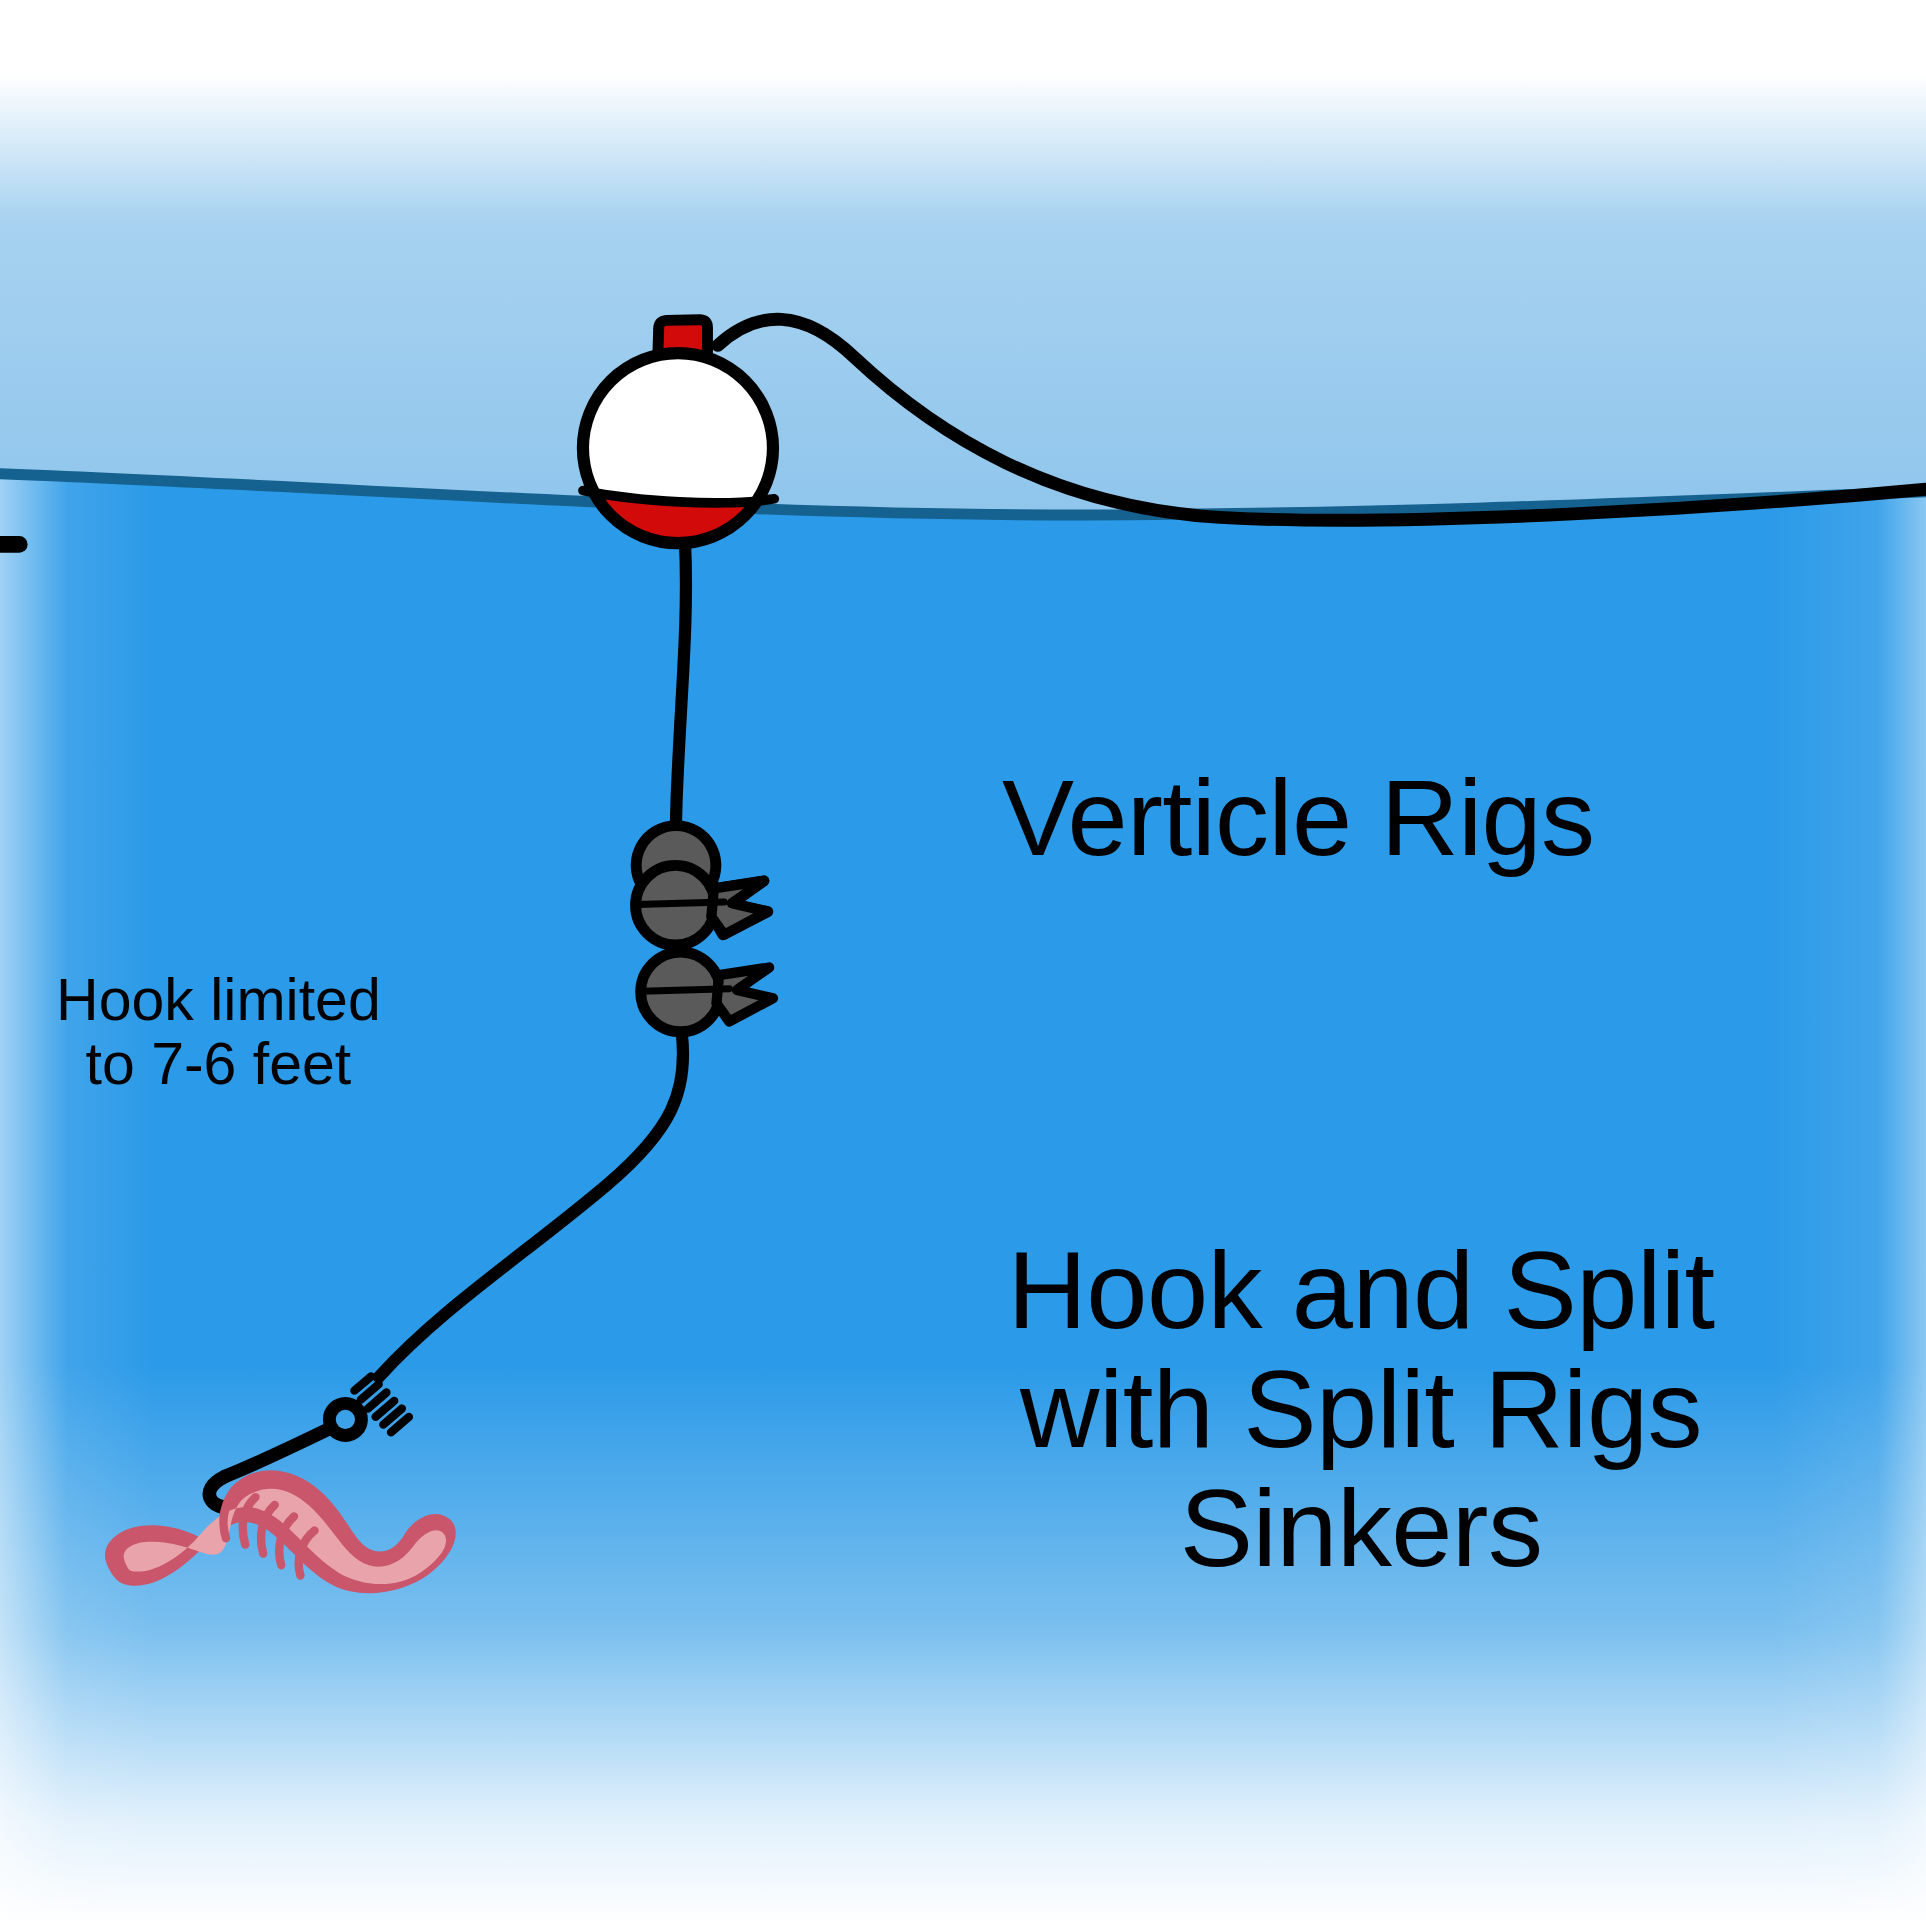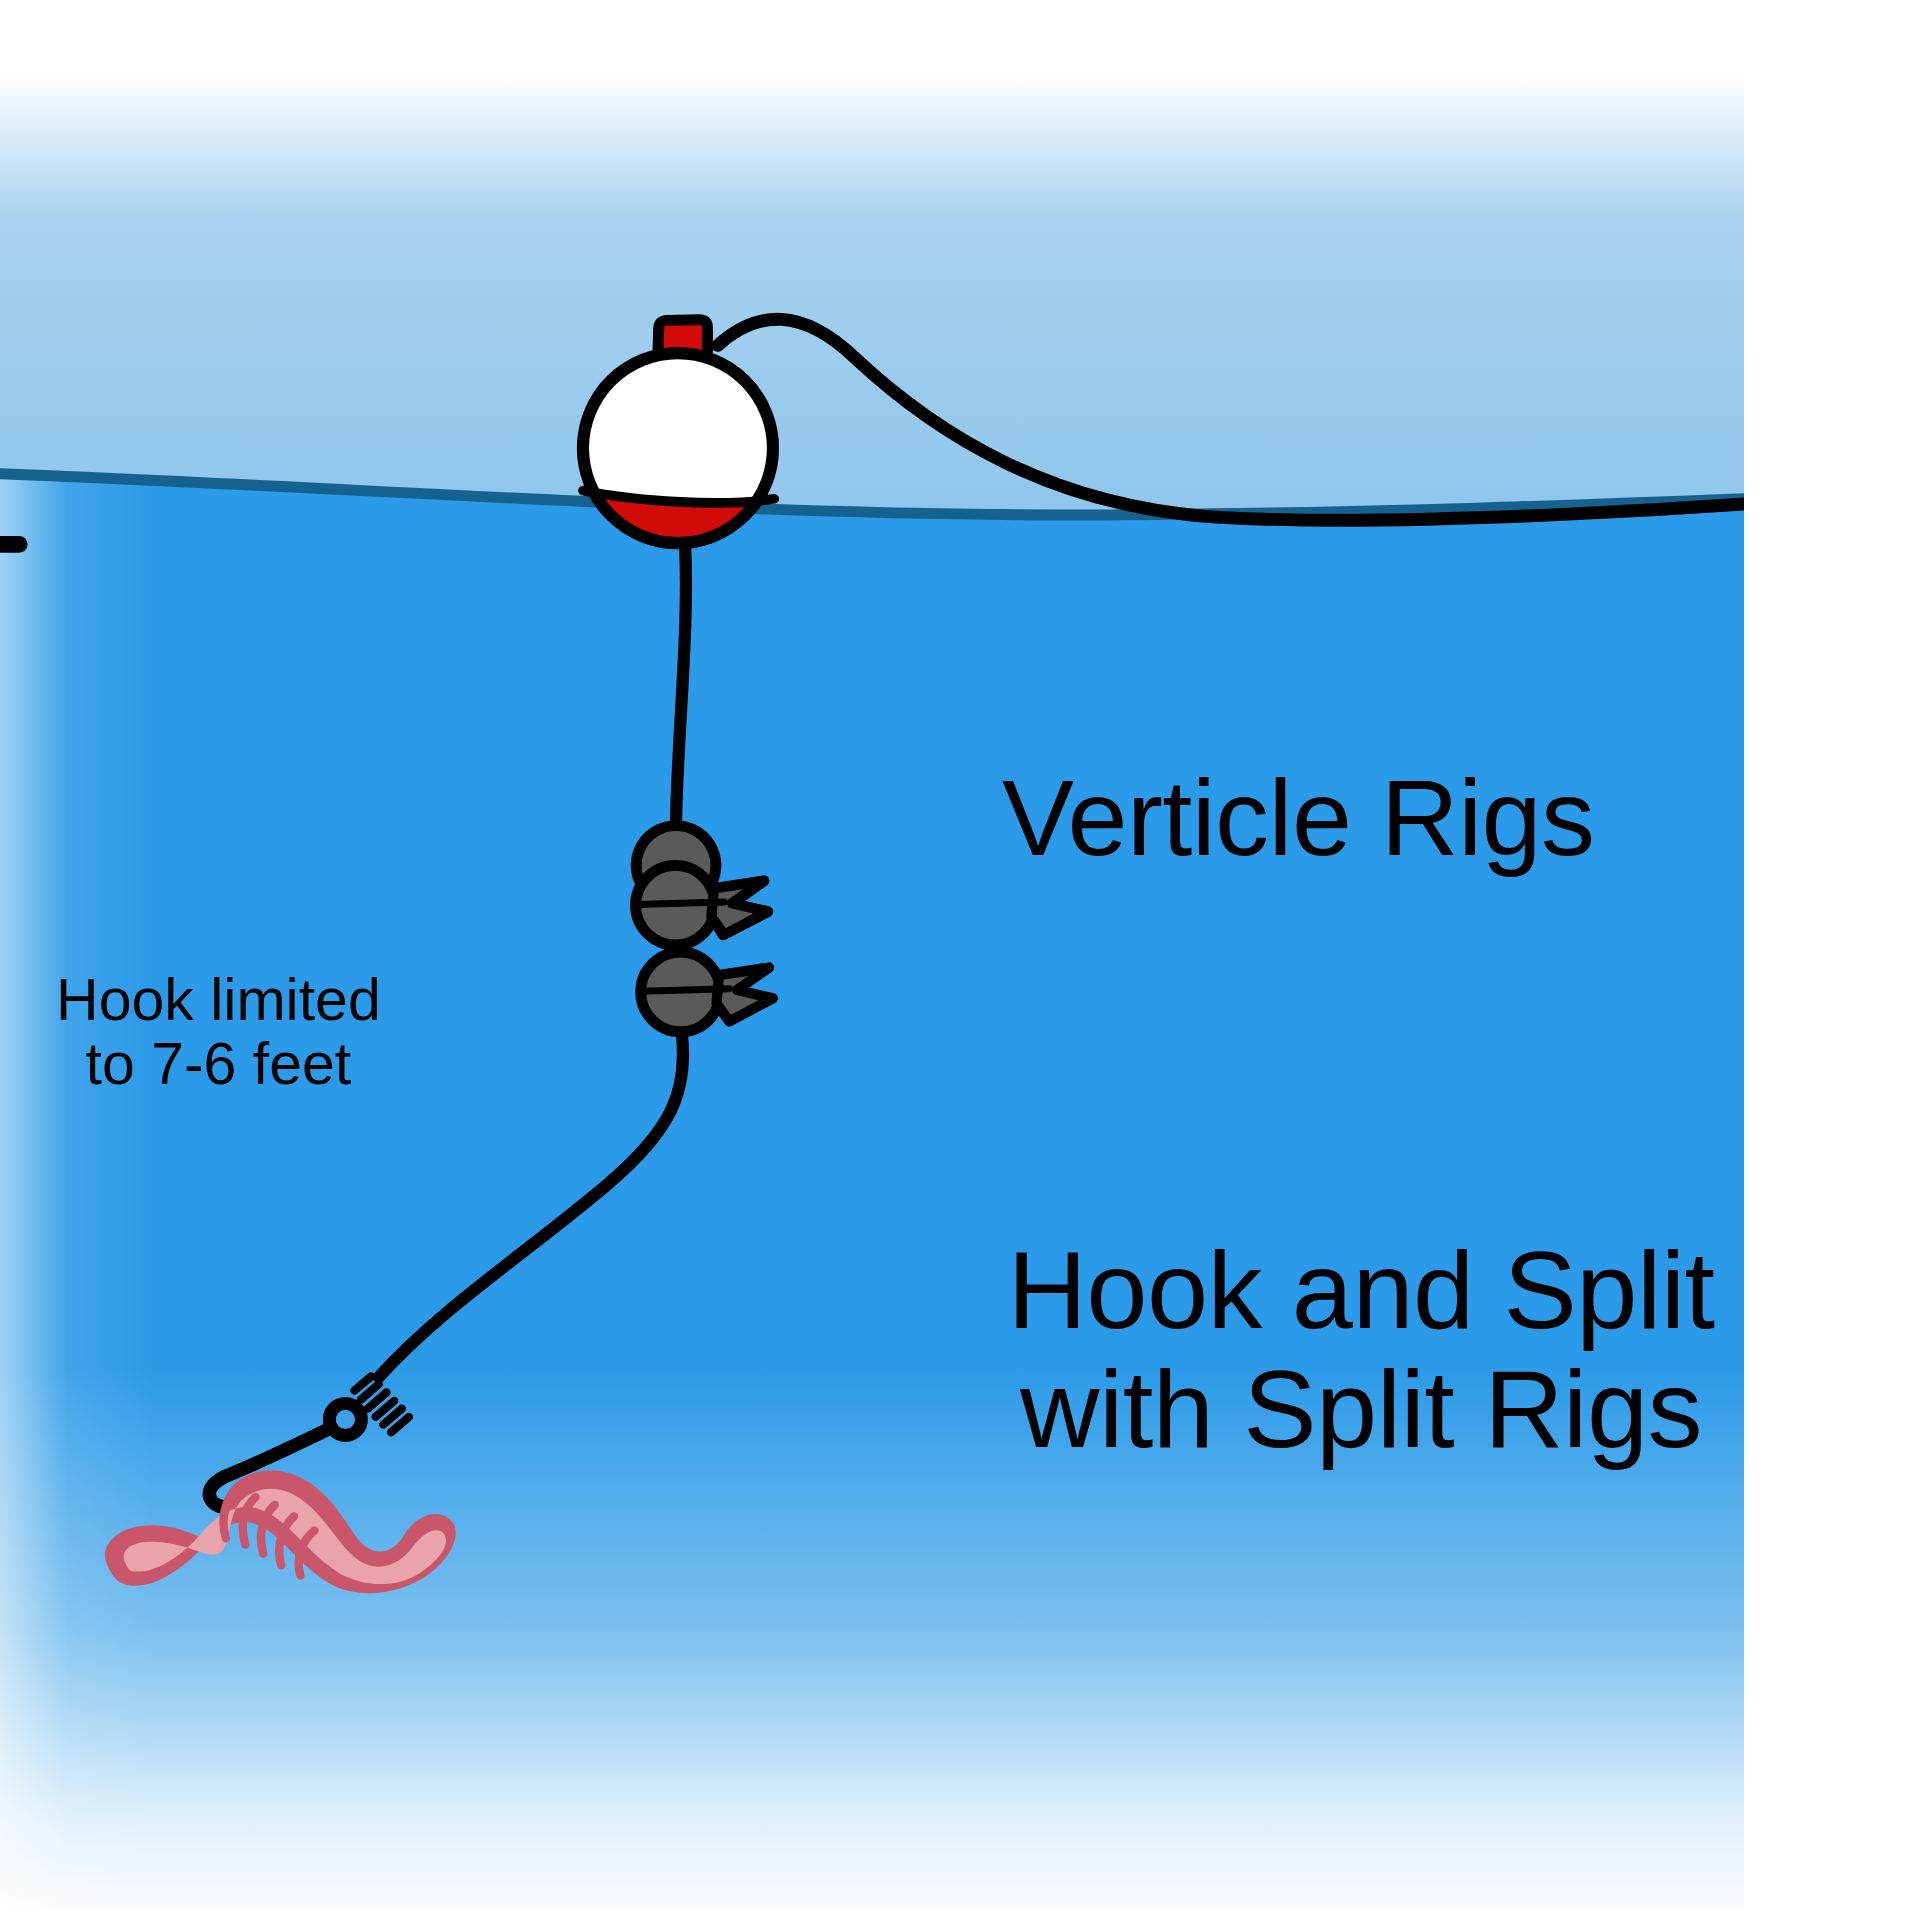--- a/index.html
+++ b/index.html
@@ -3,21 +3,21 @@
 <meta charset="utf-8">
 <title>Verticle Rigs</title>
 <style>
   html, body {
     margin: 0;
     padding: 0;
     background: #ffffff;
   }
   #scene {
     position: relative;
-    width: 1744px;
+    width: 1926px;
     height: 1926px;
     overflow: hidden;
     font-family: "Liberation Sans", sans-serif;
     background: #ffffff;
   }
   #scene svg {
     position: absolute;
     top: 0;
     left: 0;
     width: 1926px;
@@ -228,18 +228,19 @@
     <div class="txt" id="title-heading">Verticle Rigs</div>
 
     <div class="txt" id="depth-note">
       <span class="ln">Hook limited</span>
       <span class="ln">to 7-6 feet</span>
     </div>
 
     <div class="txt" id="caption-block">
       <span class="ln">Hook and Split</span>
       <span class="ln">with Split Rigs</span>
+      <span class="ln">Sinkers</span>
     </div>
 
   </div>
 
 </div>
 
 
 </body></html>

